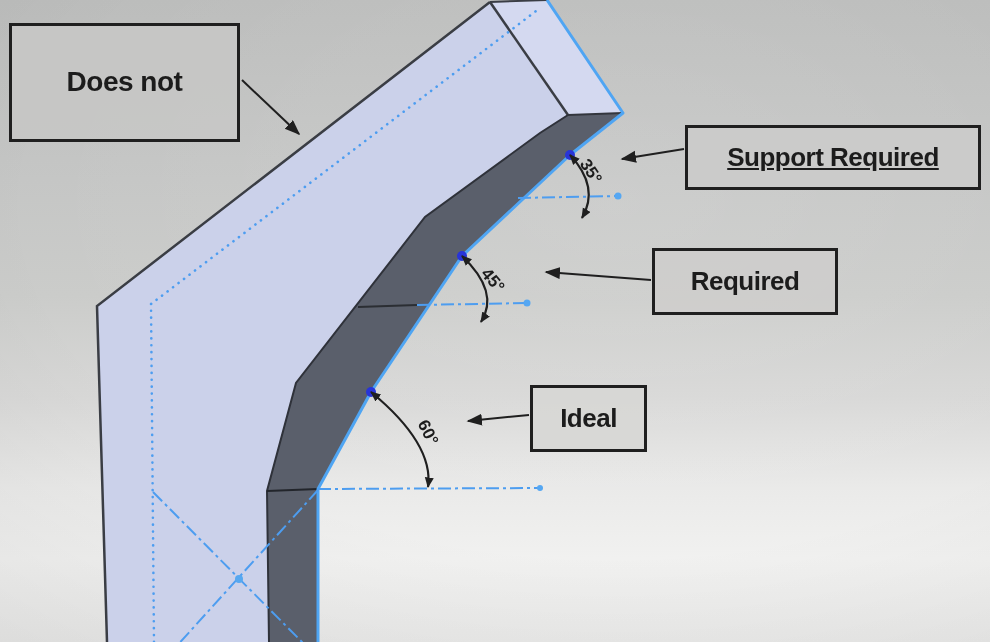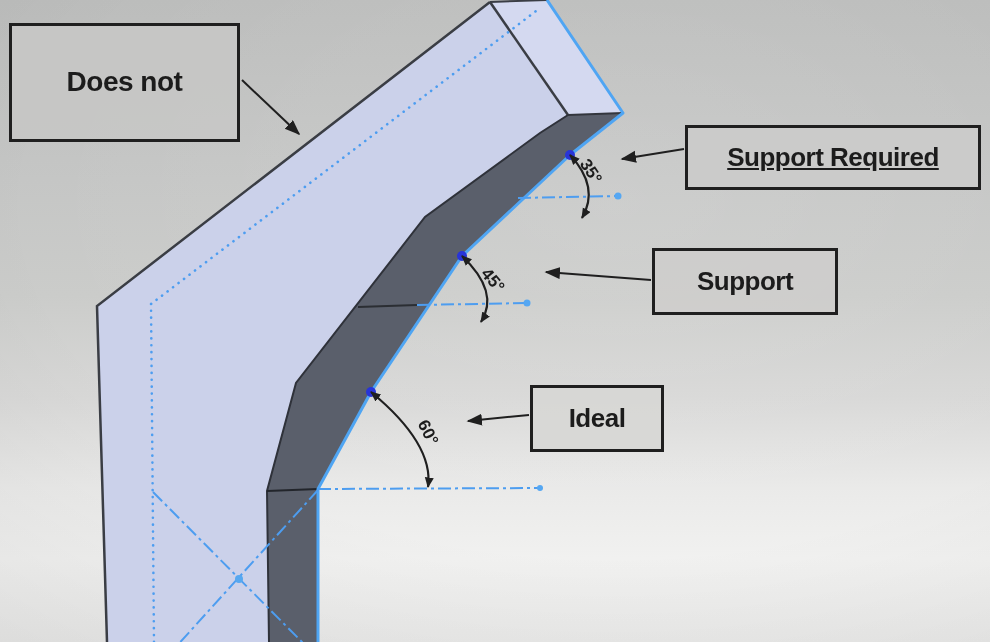--- a/index.html
+++ b/index.html
@@ -20,21 +20,21 @@
     color:#1c1c1c;
     display:flex;flex-direction:column;align-items:center;justify-content:center;
     font-weight:bold;
     letter-spacing:-0.5px;
     text-align:center;
     line-height:1.3;
   }
   #box-dna   {left:9px;  top:23px;  width:231px;height:119px;font-size:28px;background:rgba(199,199,198,0.92);}
   #box-sup   {left:685px;top:125px; width:296px;height:65px; font-size:26px;background:rgba(203,203,202,0.92);text-decoration:underline;}
   #box-max   {left:652px;top:248px; width:186px;height:67px; font-size:26px;background:rgba(206,205,204,0.92);}
-  #box-ideal {left:530px;top:385px; width:134px;height:67px; font-size:26px;background:rgba(215,215,213,0.92);}
+  #box-ideal {left:530px;top:385px; width:117px;height:67px; font-size:26px;background:rgba(215,215,213,0.92);}
   .angle-text{
     font-family:"Liberation Sans", sans-serif;
     font-size:17px;font-weight:bold;fill:#1c1c1c;
   }
 </style>
 </head>
 <body>
 
 <div id="stage">
 
@@ -95,19 +95,19 @@
     <path d="M529,415 L468,421" fill="none" stroke="#1f1f1f" stroke-width="2" marker-end="url(#calloutArrow)"></path>
   </svg>
 
   <div class="callout" id="box-dna">
     <span>Does not</span>
   </div>
   <div class="callout" id="box-sup">
     <span>Support Required</span>
   </div>
   <div class="callout" id="box-max">
-    <span>Support</span>
+    <span>Required</span>
   </div>
   <div class="callout" id="box-ideal">
     <span>Ideal</span>
   </div>
 
 </div>
 
 </body></html>

